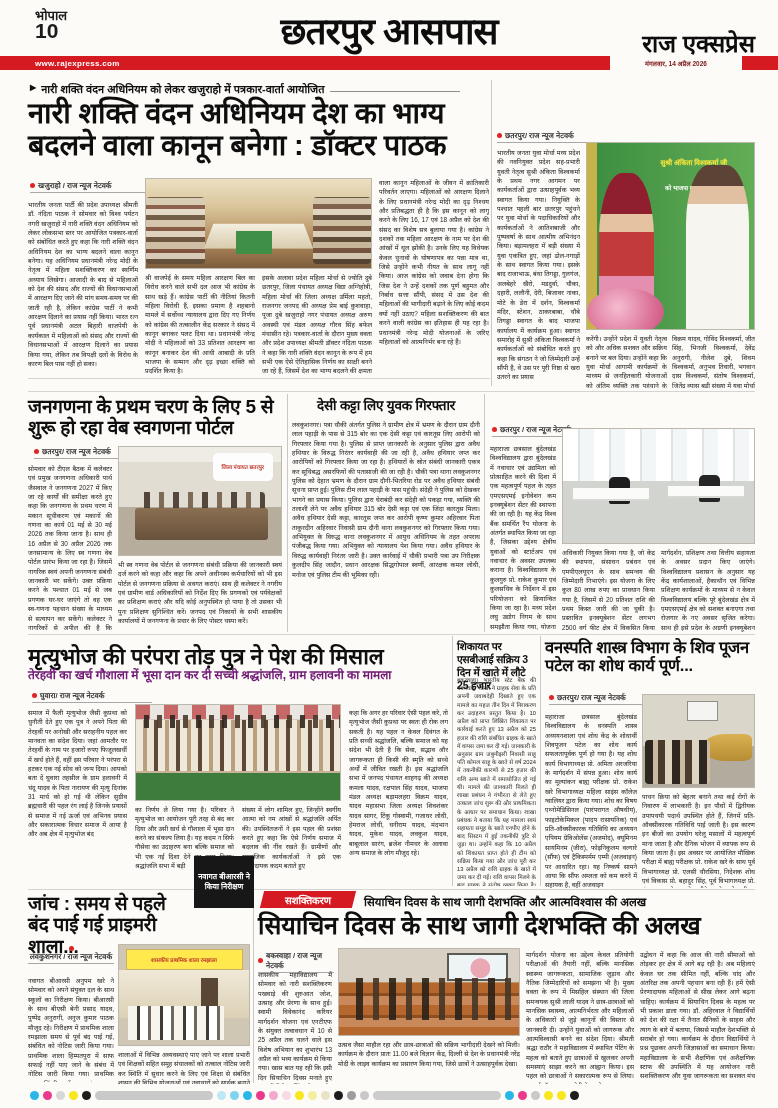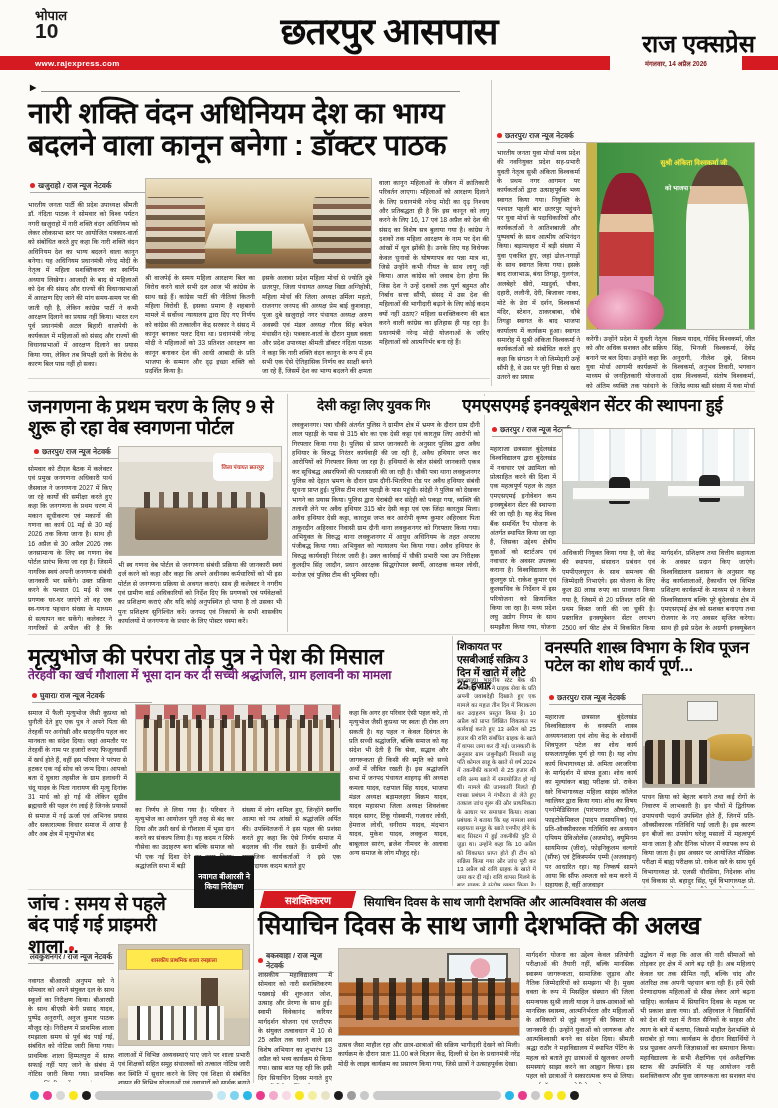--- a/index.html
+++ b/index.html
@@ -128,20 +128,21 @@
   <div class="abs brand" style="left:590px;top:26px;width:165px;">राज एक्सप्रेस</div>
   <div class="abs redbar" style="left:0;top:56px;width:778px;height:14px;">
     <div class="abs website" style="left:35px;top:3px;">www.rajexpress.com</div>
     <div class="abs datebox" style="left:610px;top:0;width:132px;height:14px;">
       <span class="datetxt">मंगलवार, 14 अप्रैल 2026</span>
     </div>
   </div>
 
   <div class="abs kicker" style="left:30px;top:80px;width:430px;height:16px;">
     <span class="arr">▶</span>
+    <span>नारी शक्ति वंदन अधिनियम को लेकर खजुराहो में पत्रकार-वार्ता आयोजित</span>
     <span class="tail"></span>
   </div>
   <div class="abs hl h-main" style="left:28px;top:97px;width:460px;">नारी शक्ति वंदन अधिनियम देश का भाग्य बदलने वाला कानून बनेगा : डॉक्टर पाठक</div>
   <div class="abs byline" style="left:30px;top:180px;width:118px;">
     <span class="dot"></span>
     <span>खजुराहो / राज न्यूज नेटवर्क</span>
   </div>
   <div class="abs bt" style="left:28px;top:200px;width:110px;height:176px;">भारतीय जनता पार्टी की प्रदेश उपाध्यक्ष श्रीमती डॉ. नंदिता पाठक ने सोमवार को विश्व पर्यटन नगरी खजुराहो में नारी शक्ति वंदन अधिनियम को लेकर लोकसभा स्तर पर आयोजित पत्रकार-वार्ता को संबोधित करते हुए कहा कि नारी शक्ति वंदन अधिनियम देश का भाग्य बदलने वाला कानून बनेगा। यह अधिनियम प्रधानमंत्री नरेन्द्र मोदी के नेतृत्व में महिला सशक्तिकरण का स्वर्णिम अध्याय लिखेगा। आजादी के बाद से महिलाओं को देश की संसद और राज्यों की विधानसभाओं में आरक्षण दिए जाने की मांग समय-समय पर की जाती रही है, लेकिन कांग्रेस पार्टी ने कभी आरक्षण दिलाने का प्रयास नहीं किया। भारत रत्न पूर्व प्रधानमंत्री अटल बिहारी वाजपेयी के कार्यकाल में महिलाओं को संसद और राज्यों की विधानसभाओं में आरक्षण दिलाने का प्रयास किया गया, लेकिन तब विपक्षी दलों के विरोध के कारण बिल पास नहीं हो सका।</div>
   <div class="photo ph-press" style="left:145px;top:178px;width:227px;height:91px;">
     <div class="press-table"></div>
@@ -167,37 +168,36 @@
     <div class="bjp-man"></div>
     <div class="bjp-flowers"></div>
   </div>
   <div class="abs bt" style="left:586px;top:334px;width:81px;height:54px;">करेंगी। उन्होंने प्रदेश में युवती नेतृत्व को और अधिक सशक्त और सक्रिय बनाने पर बल दिया। उन्होंने कहा कि युवा मोर्चा आगामी कार्यक्रमों के माध्यम से जनहितकारी योजनाओं को अंतिम व्यक्ति तक पहुंचाने के लिए प्रतिबद्ध है। इस अवसर पर भाजपा जिला अध्यक्ष चंद्रभान सिंह ने युवाओं को संबोधित किया। कार्यक्रम में राजा चतुर्वेदी, मोनू दुबे, साहिल, बिहारी कुशवाहा,</div>
   <div class="abs bt" style="left:672px;top:334px;width:83px;height:54px;">विक्रम यादव, गोविंद विश्वकर्मा, जीत सिंह, भिनजी विश्वकर्मा, देवेंद्र अनुरागी, नीलेश दुबे, शिवम विश्वकर्मा, अनुभव तिवारी, भगवान दास विश्वकर्मा, संतोष विश्वकर्मा, जितेंद्र व्यास बड़ी संख्या में युवा मोर्चा के कार्यकर्ता एवं विश्वकर्मा समाज के लोगों ने भी भव्य स्वागत किया। स्वागत के दौरान भारत माता की जय और संगठन के जयघोष से वातावरण गुंजायमान रहा।</div>
 
   <div class="abs hline" style="left:28px;top:391px;width:727px;"></div>
   <div class="abs vline" style="left:287px;top:394px;height:238px;"></div>
   <div class="abs vline" style="left:484px;top:394px;height:238px;"></div>
 
-  <div class="abs hl h-census" style="left:28px;top:396px;width:256px;">जनगणना के प्रथम चरण के लिए 9 से शुरू हो रहा वेब स्वगणना पोर्टल</div>
+  <div class="abs hl h-census" style="left:28px;top:396px;width:256px;">जनगणना के प्रथम चरण के लिए 5 से शुरू हो रहा वेब स्वगणना पोर्टल</div>
   <div class="abs byline" style="left:34px;top:446px;width:122px;">
     <span class="dot"></span>
     <span>छतरपुर/ राज न्यूज नेटवर्क</span>
   </div>
   <div class="abs bt" style="left:28px;top:464px;width:84px;height:168px;">सोमवार को टीएल बैठक में कलेक्टर एवं प्रमुख जनगणना अधिकारी पार्थ जैसवाल ने जनगणना 2027 में किए जा रहे कार्यों की समीक्षा करते हुए कहा कि जनगणना के प्रथम चरण में मकान सूचीकरण एवं मकानों की गणना का कार्य 01 मई से 30 मई 2026 तक किया जाना है। साथ ही 16 अप्रैल से 30 अप्रैल 2026 तक जनसामान्य के लिए स्व गणना वेब पोर्टल प्रारंभ किया जा रहा है। जिसमें नागरिक स्वयं अपनी जनगणना संबंधी जानकारी भर सकेंगे। उक्त प्रक्रिया करने के पश्चात 01 मई से जब प्रगणक घर-घर जाएंगे तो वह एक स्व-गणना पहचान संख्या के माध्यम से सत्यापन कर सकेंगे। कलेक्टर ने नागरिकों से अपील की है कि जनगणना की एक आधुनिक व्यवस्था स्वगणना वेब पोर्टल से नागरिक स्वयं अपनी जानकारी दर्ज कर सकते हैं। उन्होंने सभी विभागों के अधिकारियों को</div>
   <div class="photo ph-census" style="left:118px;top:446px;width:164px;height:110px;">
     <div class="census-heads"></div>
     <div class="census-table"></div>
     <div class="census-logo">जिला पंचायत छतरपुर</div>
   </div>
   <div class="abs bt" style="left:118px;top:560px;width:164px;height:72px;">भी स्व गणना वेब पोर्टल से जनगणना संबंधी प्रक्रिया की जानकारी स्वयं दर्ज करने को कहा और कहा कि अपने अधीनस्थ कर्मचारियों को भी इस पोर्टल से जनगणना प्रक्रिया से अवगत कराएं। साथ ही कलेक्टर ने नगरीय एवं ग्रामीण वार्ड अधिकारियों को निर्देश दिए कि प्रगणकों एवं पर्यवेक्षकों का प्रशिक्षण कराएं और यदि कोई अनुपस्थित हो पाया है तो उसका भी पुनः प्रशिक्षण सुनिश्चित करें। जनपद एवं निकायों के सभी शासकीय कार्यालयों में जनगणना के प्रचार के लिए पोस्टर चस्पा करें।</div>
 
   <div class="abs hl h-katta" style="left:292px;top:398px;width:188px;">देसी कट्टा लिए युवक गिरफ्तार</div>
   <div class="abs bt" style="left:292px;top:420px;width:188px;height:212px;">लवकुशनगर। पत्रा चौकी अंतर्गत पुलिस ने ग्रामीण क्षेत्र में भ्रमण के दौरान ग्राम दौनी लाल पहाड़ी के पास से 315 बोर का एक देसी कट्टा एवं कारतूस लिए आरोपी को गिरफ्तार किया गया है। पुलिस से प्राप्त जानकारी के अनुसार पुलिस द्वारा अवैध हथियार के विरुद्ध निरंतर कार्यवाही की जा रही है, अवैध हथियार जप्त कर आरोपियों को गिरफ्तार किया जा रहा है। हथियारों के स्रोत संबंधी जानकारी एकत्र कर सूचिबद्ध असरफियों की पतासाजी की जा रही है। चौकी पत्रा थाना लवकुशनगर पुलिस को देहात भ्रमण के दौरान ग्राम दौनी-भितरिया रोड पर अवैध हथियार संबंधी सूचना प्राप्त हुई। पुलिस टीम लाल पहाड़ी के पास पहुंची। संदेही ने पुलिस को देखकर भागने का प्रयास किया। पुलिस द्वारा घेराबंदी कर संदेही को पकड़ा गया, व्यक्ति की तलाशी लेने पर अवैध हथियार 315 बोर देसी कट्टा एवं एक जिंदा कारतूस मिला। अवैध हथियार देसी कट्टा, कारतूस जप्त कर आरोपी कृष्ण कुमार अहिरवार पिता ताकुरदीन अहिरवार निवासी ग्राम दौनी थाना लवकुशनगर को गिरफ्तार किया गया। अभियुक्त के विरुद्ध थाना लवकुशनगर में आयुध अधिनियम के तहत अपराध पंजीबद्ध किया गया। अभियुक्त को न्यायालय पेश किया गया। अवैध हथियार के विरुद्ध कार्यवाही निरंतर जारी है। उक्त कार्रवाई में चौकी प्रभारी पत्रा उप निरीक्षक कुलदीप सिंह जादौन, प्रधान आरक्षक सिद्धगोपाल स्वर्णी, आरक्षक कमल लोधी, मनोज एवं पुलिस टीम की भूमिका रही।</div>
 
-  <div class="abs hl h-msme" style="left:430px;top:396px;width:325px;background:#fcfbf8;">एमएसएमई इनक्यूबेशन सेंटर की स्थापना हुई</div>
   <div class="abs byline" style="left:492px;top:424px;width:126px;">
     <span class="dot"></span>
     <span>छतरपुर / राज न्यूज नेटवर्क</span>
   </div>
   <div class="abs bt" style="left:490px;top:444px;width:66px;height:188px;">महाराजा छत्रसाल बुंदेलखंड विश्वविद्यालय द्वारा बुंदेलखंड में नवाचार एवं उद्यमिता को प्रोत्साहित करने की दिशा में एक महत्वपूर्ण पहल के तहत एमएसएमई इनोवेशन कम इनक्यूबेशन सेंटर की स्थापना की जा रही है। यह केंद्र विश्व बैंक समर्थित रैंप योजना के अंतर्गत स्थापित किया जा रहा है, जिसका उद्देश्य क्षेत्रीय युवाओं को स्टार्टअप एवं नवाचार के अवसर उपलब्ध कराना है। विश्वविद्यालय के कुलगुरु प्रो. राकेश कुमार एवं कुलसचिव के निर्देशन में इस परियोजना को क्रियान्वित किया जा रहा है। मध्य प्रदेश लघु उद्योग निगम के साथ समझौता किया गया, योजना की प्रथम किस्त प्राप्त हो चुकी है। इससे स्थापना संबंधी कार्यों ने गति पकड़ ली है। विभाग के प्रभारी को नोडल</div>
   <div class="photo ph-msme" style="left:562px;top:428px;width:193px;height:116px;">
     <div class="msme-win"></div>
     <div class="msme-chair1"></div>
     <div class="msme-chair2"></div>
     <div class="msme-desk1"></div>

